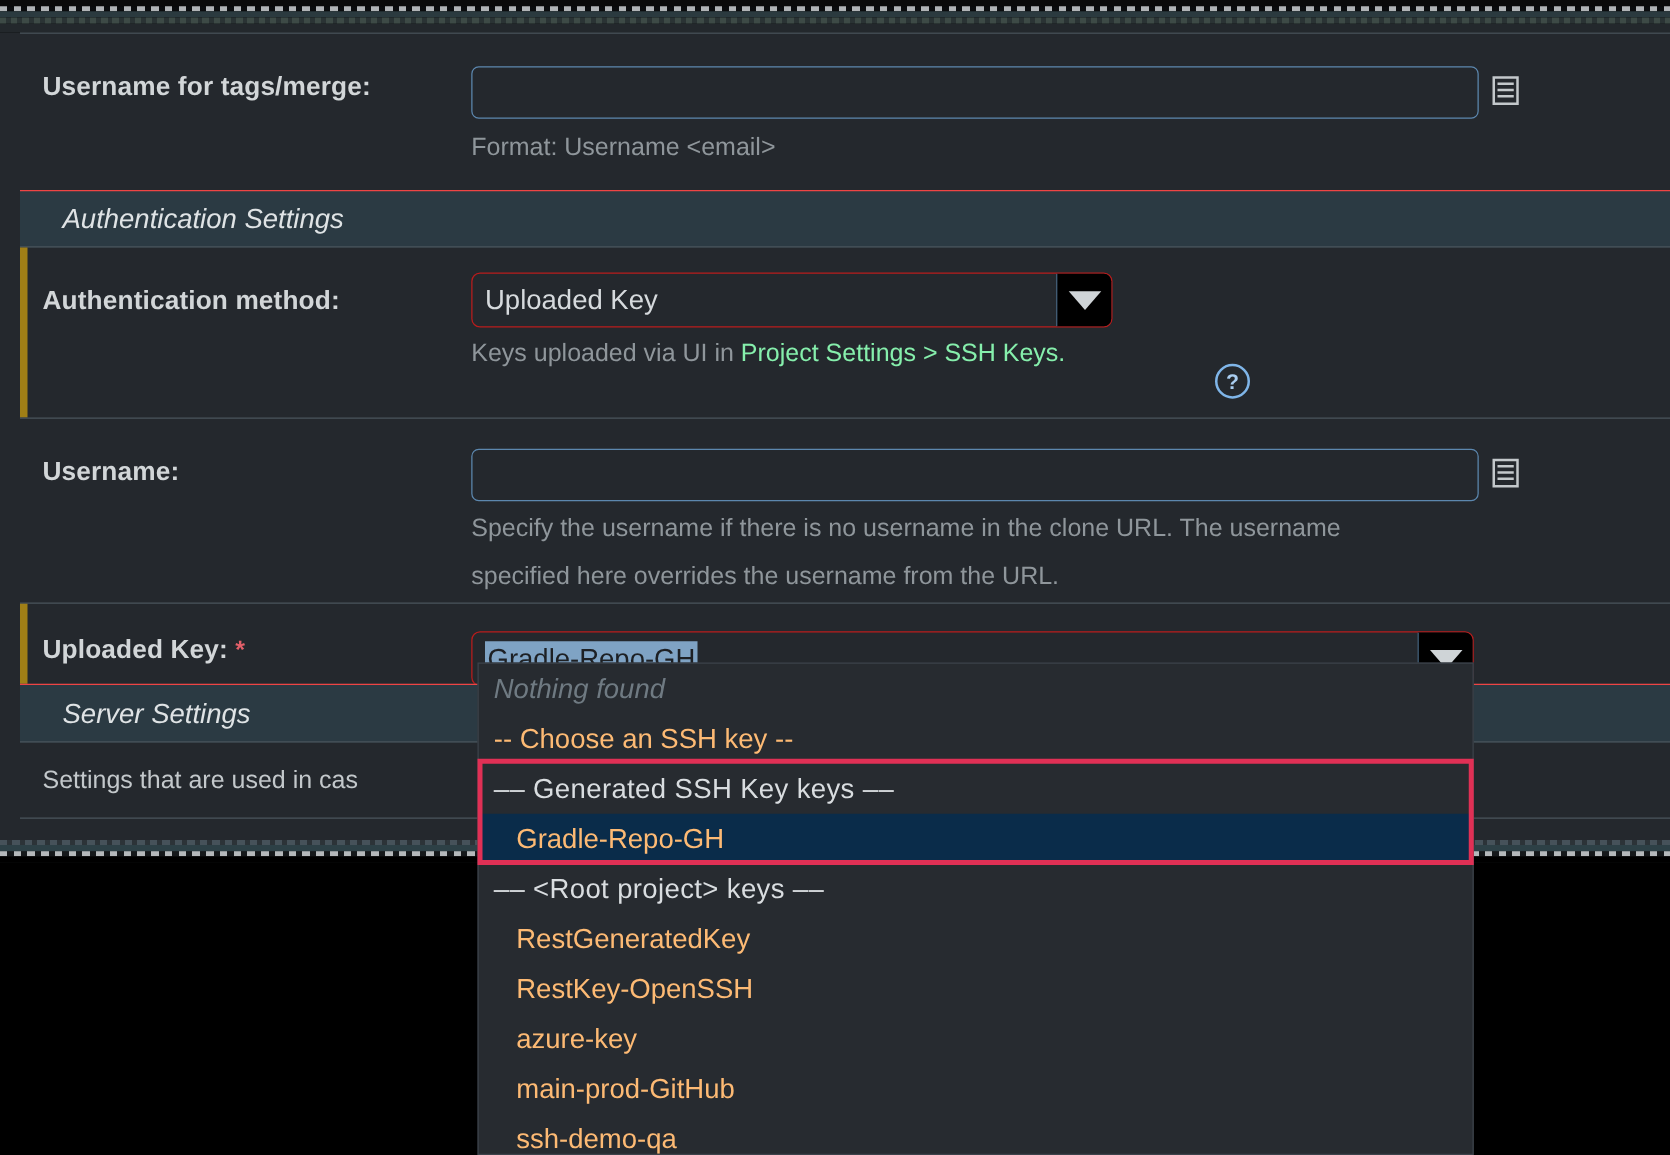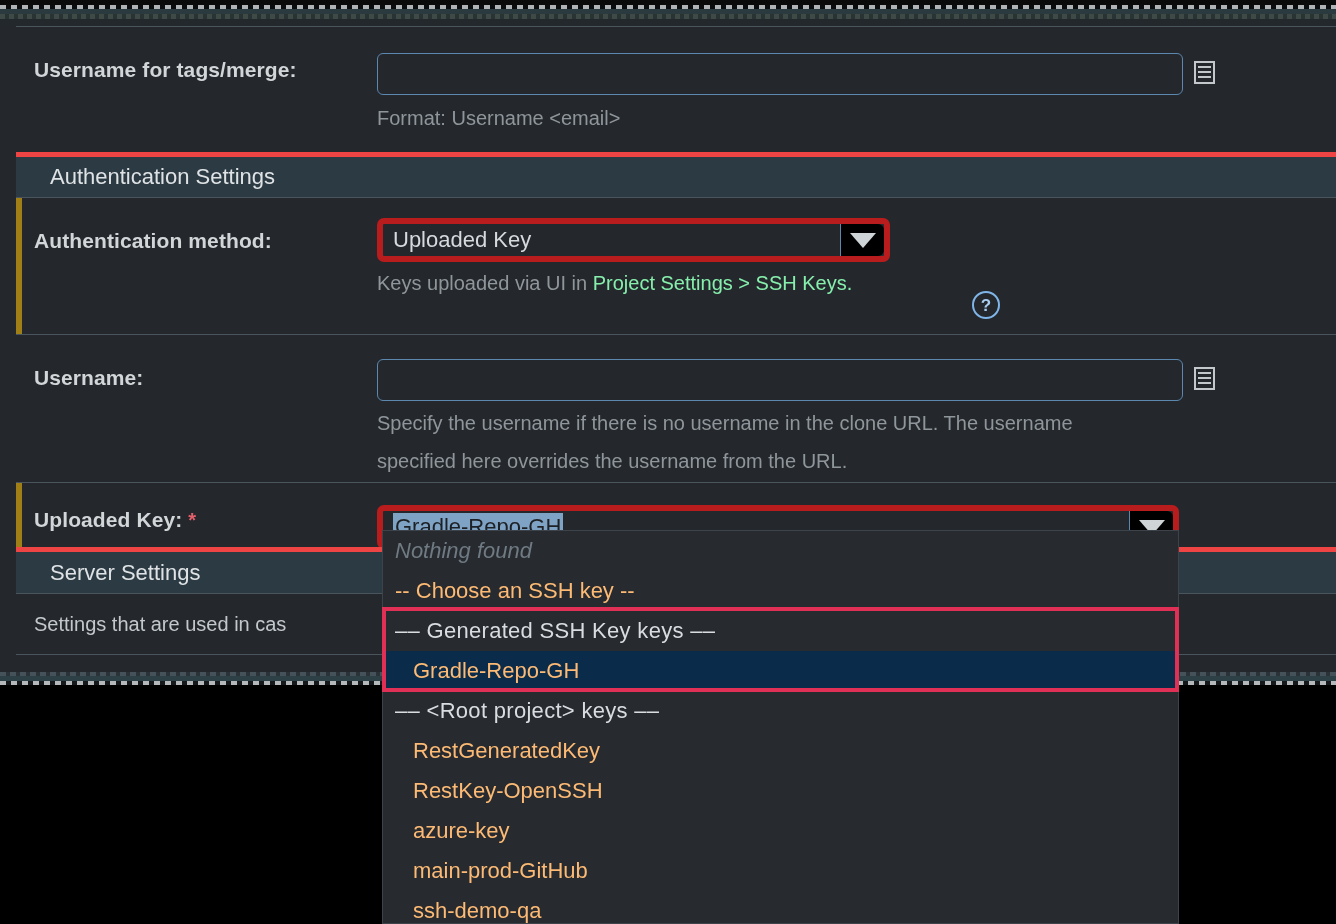--- a/index.html
+++ b/index.html
@@ -52,35 +52,36 @@
 
   
   .help-icon {
     position:absolute; width:28px; height:28px; border-radius:50%;
     border:2px solid #7fb5e8; color:#a9cdf0; font-size:17px; font-weight:bold;
     text-align:center; line-height:25px;
   }
 
   
   .section-bar {
-    position:absolute; background:#2b3a43; border-top:5px solid #ef4444;
+    position:absolute; background:#2b3a43; border-top:1px solid #ef4444;
     border-bottom:1px solid #4a545c;
+    font-style:italic;
   }
   .section-bar span {
     position:absolute; left:34px; top:50%; transform:translateY(-50%);
     color:#dfe3e5; font-size:22px;
   }
 
   
   .goldbar { position:absolute; width:6px; background:#a07f16; }
 
   
   .select-box {
     position:absolute; height:44px; background:#24282d;
-    border:6px solid #b91c1c; border-radius:7px; display:flex; align-items:stretch;
+    border:1px solid #b91c1c; border-radius:7px; display:flex; align-items:stretch;
   }
   .select-box .val {
     flex:1; color:#d6dadd; font-size:22px; display:flex; align-items:center;
     padding-left:10px; overflow:hidden; white-space:nowrap;
   }
   .select-box .val.sel { }
   .select-box .val.sel span { background:#7fa3c4; color:#1d2024; padding:1px 2px; }
   .select-box .arrow-btn {
     width:44px; background:#000; border-left:1px solid #5c87ae;
     border-radius:0 6px 6px 0; display:flex; align-items:center; justify-content:center;

